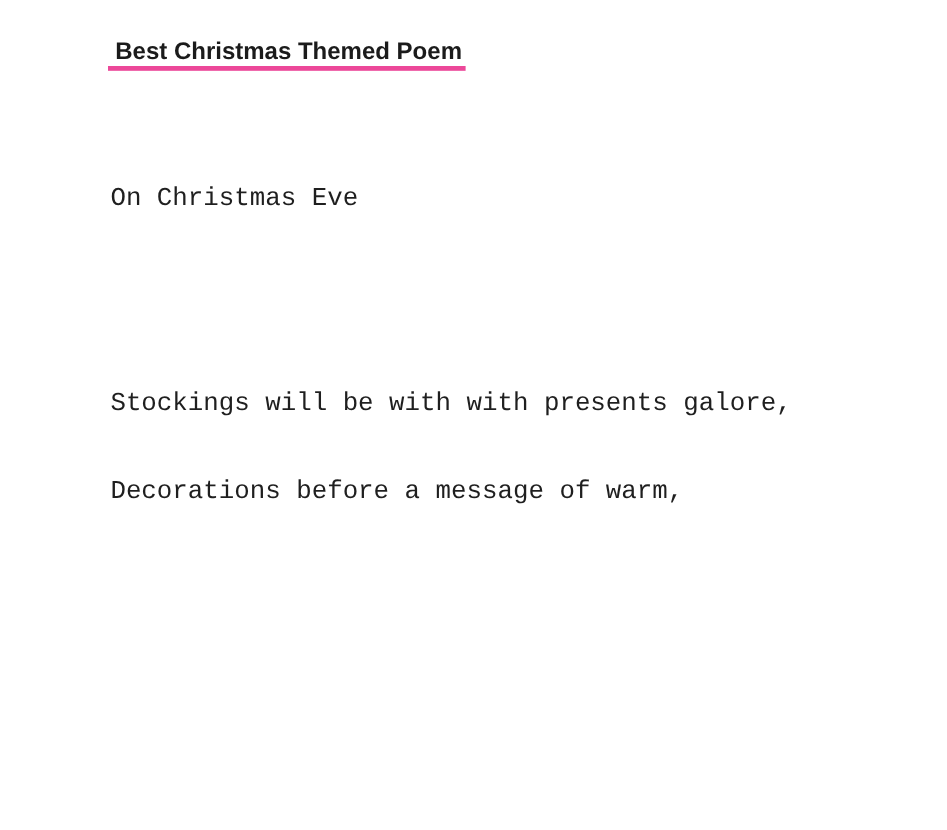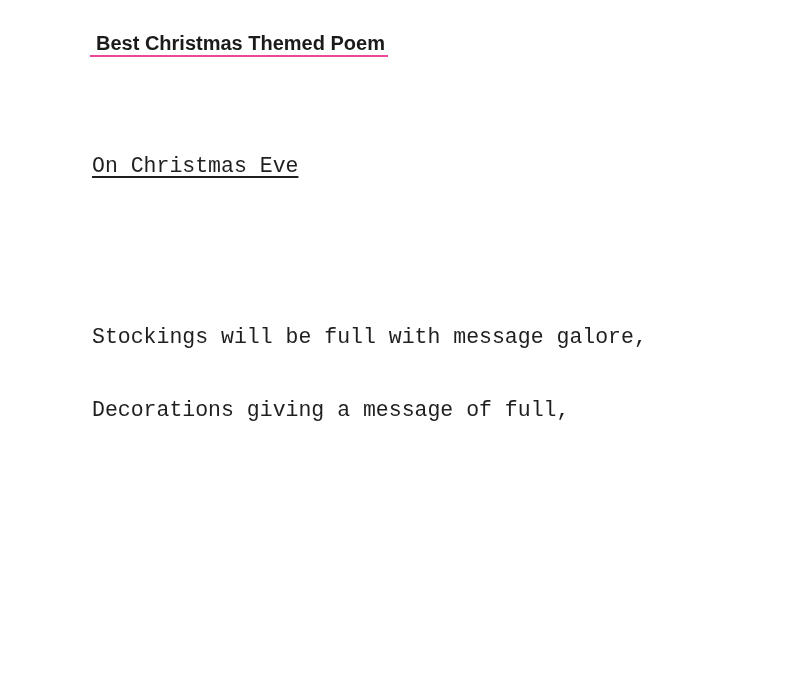--- a/index.html
+++ b/index.html
@@ -21,40 +21,39 @@
   }
   .heading {
     position: absolute;
     left: 90px;
     top: 33px;
     font-family: "Liberation Sans", sans-serif;
     font-weight: bold;
     font-size: 20px;
     line-height: 20px;
     color: #1b1b1b;
-    border-bottom: 2px solid #ec4899;
+    border-bottom: 4px solid #ec4899;
     padding: 0 3px 2px 6px; 
     white-space: pre;
   }
   .poem {
     position: absolute;
     left: 92px;
     top: 81px;
     font-family: "Liberation Mono", "DejaVu Sans Mono", monospace;
     font-size: 21.5px;
     line-height: 24.4px;
     color: #1f1f1f;
     white-space: pre;
   }
   .poem-title-row {
     height: 24.4px;
     margin-bottom: 24.4px; 
   }
   .underlined {
-    text-decoration: underline;
     text-decoration-thickness: 1.5px;
     text-underline-offset: 4px;
   }
   .stanza {
     margin-bottom: 24.4px; 
   }
   .line {
     height: 24.4px;
   }
 </style>
@@ -63,22 +62,22 @@
 
 <div class="page">
 
   <div class="heading"><span>Best Christmas Themed Poem</span></div>
 
   <div class="poem">
 
     <div class="poem-title-row"><span class="underlined">On Christmas Eve</span></div>
 
     <div class="stanza">
-      <div class="line">Stockings will be full with message galore,</div>
-      <div class="line">Decorations giving a message of full,</div>
+      <div class="line">Stockings will be with with presents galore,</div>
+      <div class="line">Decorations before a message of warm,</div>
     </div>
 
     
 
     
 
     
 
     
 

